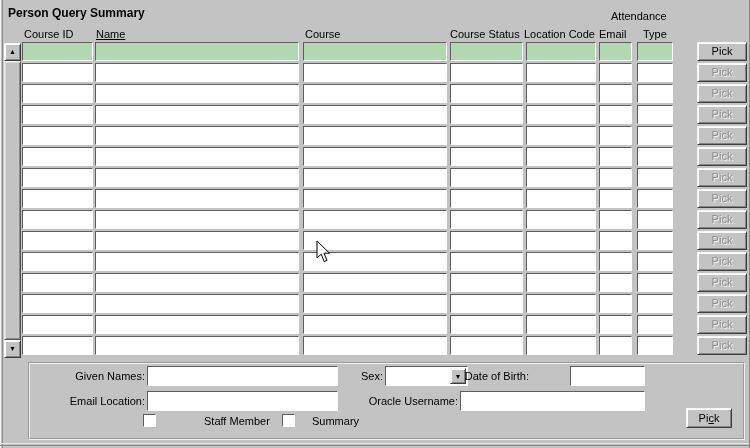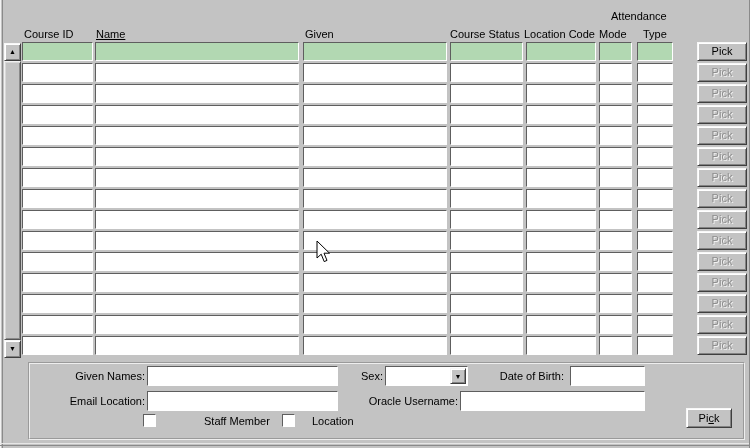--- a/index.html
+++ b/index.html
@@ -100,27 +100,28 @@
 <body>
 
 <div id="screen">
 
   <div class="edge" style="left:0;top:0;width:1px;height:448px;background:#f2f2f2;"></div>
   <div class="edge" style="left:2px;top:0;width:1px;height:448px;background:#8a8a8a;"></div>
   <div class="edge" style="left:0;top:443px;width:750px;height:1px;background:#e6e6e6;"></div>
   <div class="edge" style="left:0;top:445px;width:750px;height:1px;background:#8a8a8a;"></div>
   <div class="edge" style="left:749px;top:0;width:1px;height:448px;background:#8a8a8a;"></div>
 
+  <div class="lbl title" style="left:8px;top:6px;">Person Query Summary</div>
   <div class="lbl" style="left:611px;top:10px;">Attendance</div>
   <div class="lbl" style="left:24px;top:28px;">Course ID</div>
   <div class="lbl" style="left:96px;top:28px;text-decoration:underline;">Name</div>
-  <div class="lbl" style="left:305px;top:28px;">Given</div>
+  <div class="lbl" style="left:305px;top:28px;">Course</div>
   <div class="lbl" style="left:450px;top:28px;">Course Status</div>
   <div class="lbl" style="left:524px;top:28px;">Location Code</div>
-  <div class="lbl" style="left:599px;top:28px;">Mode</div>
+  <div class="lbl" style="left:599px;top:28px;">Email</div>
   <div class="lbl" style="left:643px;top:28px;">Type</div>
 
   <button class="btn sb-btn" style="top:43px;"><span>▲</span></button>
   <div class="sb-track">
     <div class="sb-thumb"></div>
   </div>
   <button class="btn sb-btn" style="top:340px;"><span>▼</span></button>
 
   <div>
       <div class="trow selected" style="top: 42px;">
@@ -282,34 +283,34 @@
 
   <div class="lbl r" style="left:55px;top:370px;width:90px;">Given Names:</div>
   <input class="field" style="left: 147px; top: 366px; width: 191px;" value="">
 
   <div class="lbl r" style="left:352px;top:370px;width:31px;">Sex:</div>
   <div class="combo">
     <span class="lbl" style="left:3px;top:3px;"></span>
     <button class="btn combo-btn"><span>▼</span></button>
   </div>
 
-  <div class="lbl r" style="left:484px;top:370px;width:80px;">Date of Birth:</div>
+  <div class="lbl r" style="left:449px;top:370px;width:80px;">Date of Birth:</div>
   <input class="field" style="left: 570px; top: 366px; width: 75px;" value="">
 
   <div class="lbl r" style="left:50px;top:395px;width:95px;">Email Location:</div>
   <input class="field" style="left: 147px; top: 391px; width: 191px;" value="">
 
   <div class="lbl r" style="left:353px;top:395px;width:105px;">Oracle Username:</div>
   <input class="field" style="left: 460px; top: 391px; width: 185px;" value="">
 
   <div class="checkbox" style="left:143px;top:414px;"></div>
   <div class="lbl" style="left:175px;top:415px;margin-left:29px;">Staff Member</div>
 
   <div class="checkbox" style="left:282px;top:414px;"></div>
-  <div class="lbl" style="left:312px;top:415px;">Location</div>
+  <div class="lbl" style="left:312px;top:415px;">Summary</div>
 
   <button class="btn" style="left:686px;top:408px;width:46px;height:20px;line-height:18px;">
     <span><span>Pi</span><span class="mnemonic">c</span><span>k</span></span>
   </button>
 
   <svg id="cursor" viewBox="0 0 16 24">
     <polygon points="1,1 1,18 5.2,14.2 8.2,21.6 11,20.4 8,13.2 13.5,13.2" fill="#ffffff" stroke="#000000" stroke-width="1"></polygon>
   </svg>
 
 </div>

